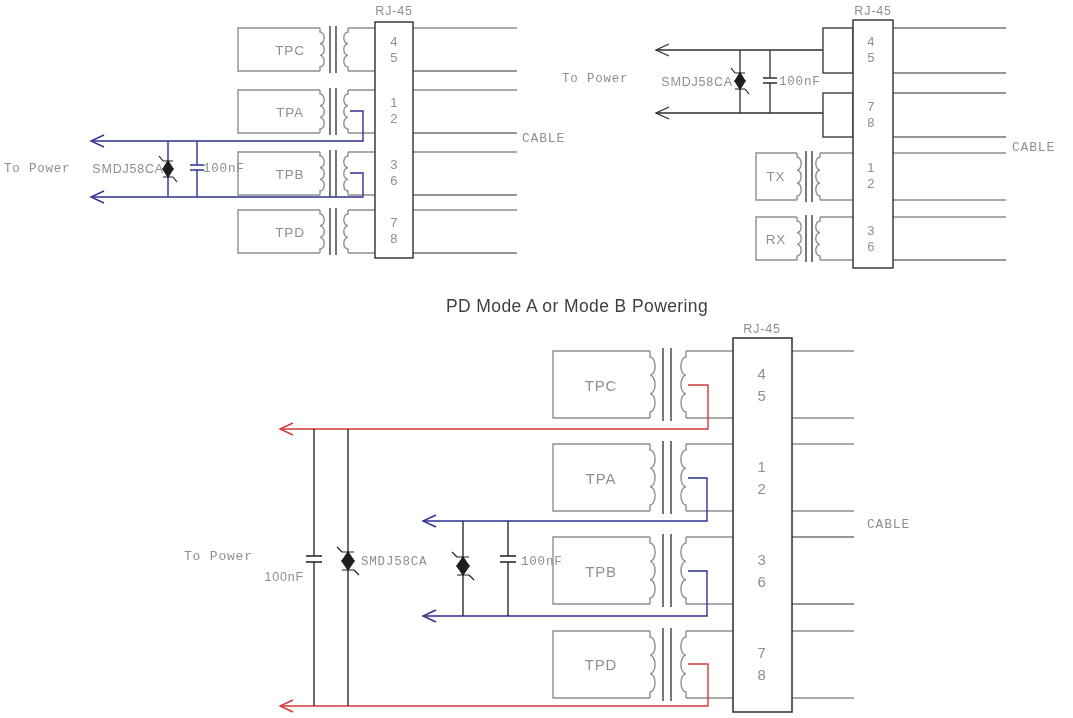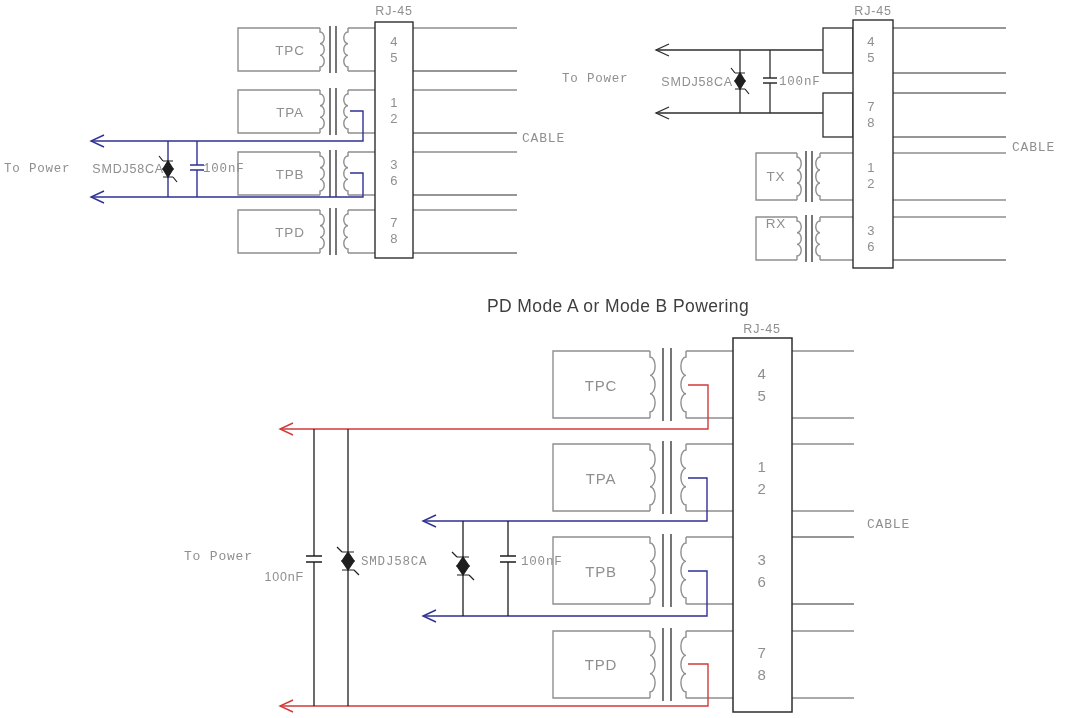--- a/index.html
+++ b/index.html
@@ -214,21 +214,21 @@
     <span>7</span>
     <span>8</span>
   </div>
   <div class="label anchor-l" style="left:4px; top:169px;">To Power</div>
   <div class="label anchor-r" style="left:164px; top:169px;">SMDJ58CA</div>
   <div class="label anchor-l" style="left:203px; top:169px;">100nF</div>
   <div class="label anchor-l cable" style="left:522px; top:138px;">CABLE</div>
 
   <div class="label anchor-c" style="left:873px; top:11px;">RJ-45</div>
   <div class="label anchor-c block-label" style="left:776px; top:176px;">TX</div>
-  <div class="label anchor-c block-label" style="left:776px; top:223px;">RX</div>
+  <div class="label anchor-c block-label" style="left:776px; top:239px;">RX</div>
   <div class="pins" style="left:871px; top:50px;">
     <span>4</span>
     <span>5</span>
   </div>
   <div class="pins" style="left:871px; top:115px;">
     <span>7</span>
     <span>8</span>
   </div>
   <div class="pins" style="left:871px; top:176px;">
     <span>1</span>
@@ -236,21 +236,21 @@
   </div>
   <div class="pins" style="left:871px; top:239px;">
     <span>3</span>
     <span>6</span>
   </div>
   <div class="label anchor-l" style="left:562px; top:79px;">To Power</div>
   <div class="label anchor-r" style="left:733px; top:82px;">SMDJ58CA</div>
   <div class="label anchor-l" style="left:779px; top:82px;">100nF</div>
   <div class="label anchor-l cable" style="left:1012px; top:147px;">CABLE</div>
 
-  <div class="title" style="left:618px; top:296px;">PD Mode A or Mode B Powering</div>
+  <div class="title" style="left:577px; top:296px;">PD Mode A or Mode B Powering</div>
   <div class="label anchor-c" style="left:762px; top:329px;">RJ-45</div>
   <div class="label anchor-c block-label-lg" style="left:601px; top:385px;">TPC</div>
   <div class="label anchor-c block-label-lg" style="left:601px; top:478px;">TPA</div>
   <div class="label anchor-c block-label-lg" style="left:601px; top:571px;">TPB</div>
   <div class="label anchor-c block-label-lg" style="left:601px; top:664px;">TPD</div>
   <div class="pins pins-lg" style="left:762px; top:385px;">
     <span>4</span>
     <span>5</span>
   </div>
   <div class="pins pins-lg" style="left:762px; top:478px;">

